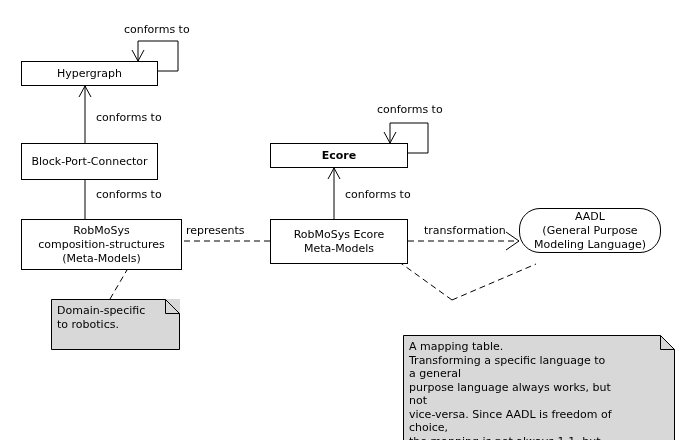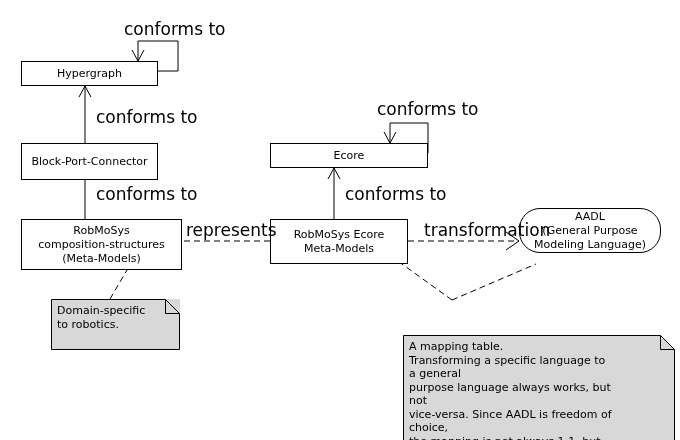--- a/index.html
+++ b/index.html
@@ -37,21 +37,21 @@
     text-decoration:underline;
   }
   .note .notebody{
     position:absolute;
     left:0;top:0;right:0;bottom:0;
     padding:5px 6px;
   }
   .note svg.noteshape{position:absolute;left:0;top:0;}
   .edge-label{
     position:absolute;
-    font-size:17px;
+    font-size:11px;
     line-height:13px;
     color:#000;
     white-space:nowrap;
     background:transparent;
   }
 </style>
 </head>
 <body>
 
 <div id="canvas">
@@ -113,21 +113,21 @@
   <div class="node" style="left:21px;top:143px;width:137px;height:37px;">
     <span>Block-Port-Connector</span>
   </div>
 
   <div class="node" style="left:21px;top:219px;width:161px;height:51px;">
     <span>RobMoSys
 composition-structures
 (Meta-Models)</span>
   </div>
 
-  <div class="node" style="left:270px;top:143px;width:158px;height:25px;">
+  <div class="node" style="left:270px;top:143px;width:138px;height:25px;font-weight:bold;">
     <span>Ecore</span>
   </div>
 
   <div class="node" style="left:270px;top:219px;width:138px;height:45px;">
     <span>RobMoSys Ecore
 Meta-Models</span>
   </div>
 
   <div class="node" style="left:519px;top:208px;width:142px;height:45px;border-radius:21px;">
     <span>AADL

